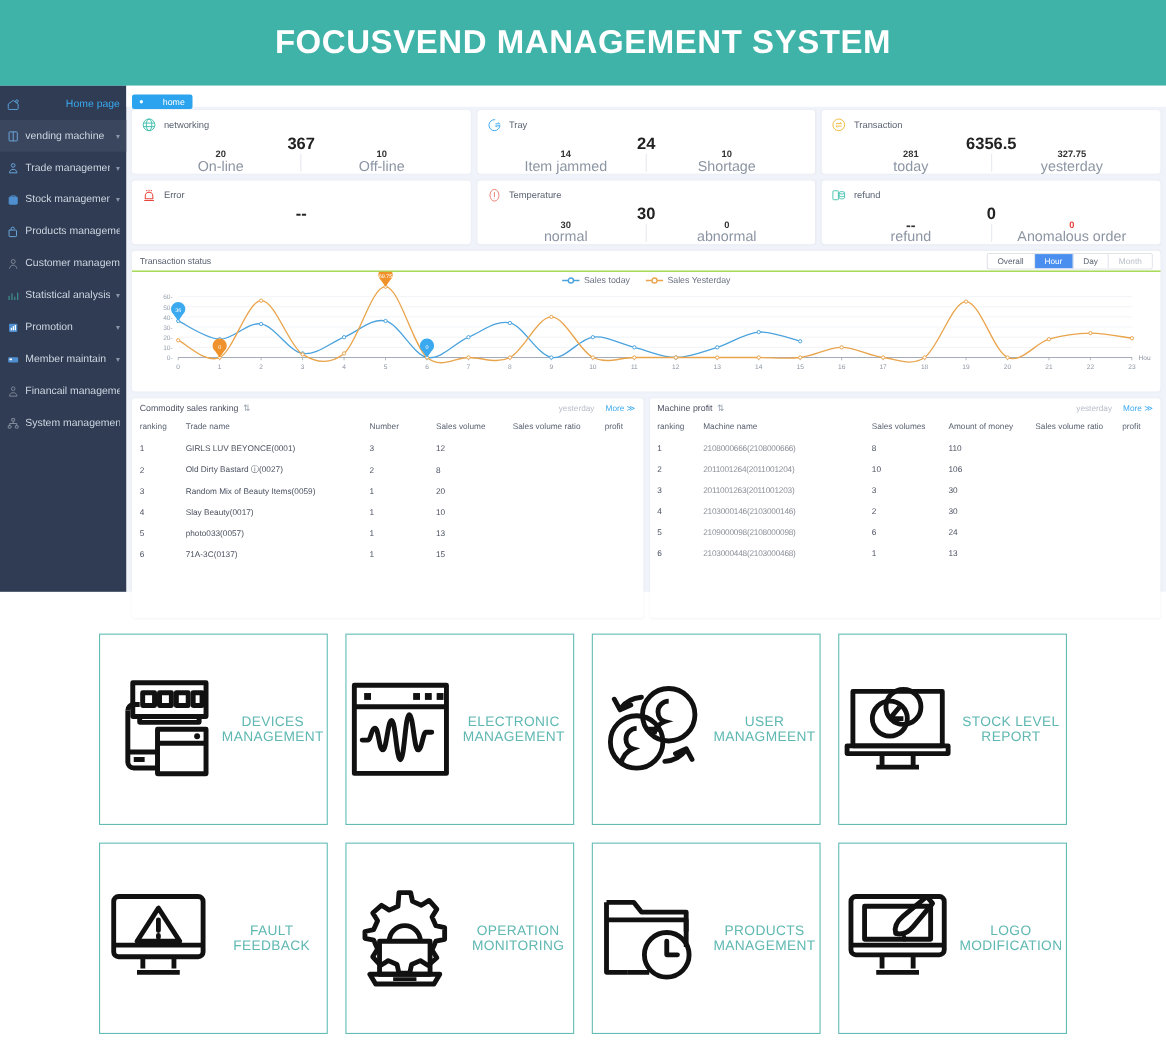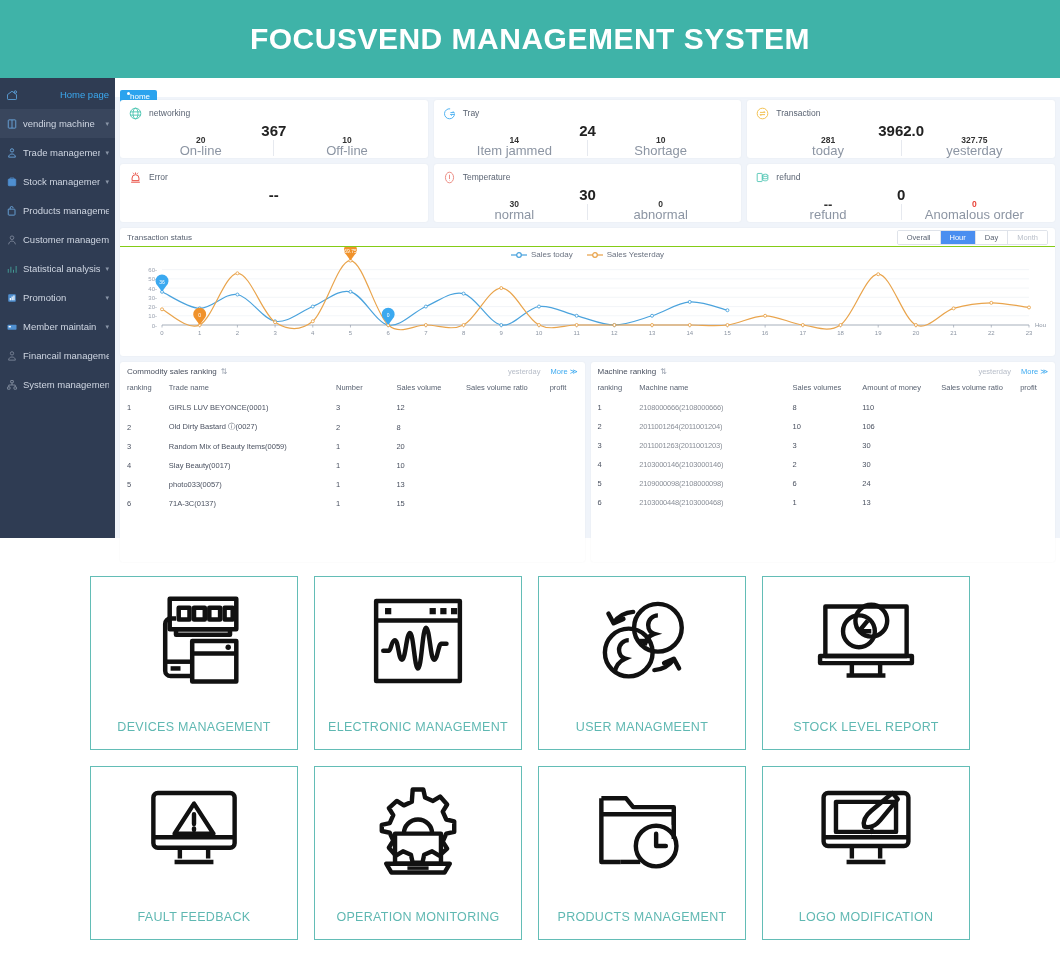--- a/index.html
+++ b/index.html
@@ -42,21 +42,21 @@
   .nav-item.hl{ background:#39465d; }
   .nav-ico{ width:12px; height:12px; flex:0 0 12px; display:block; }
   .nav-ico svg{ display:block; }
   .nav-label{ flex:1; overflow:hidden; }
   .nav-caret{ font-size:7px; color:#8b96a8; }
 
   
   .content{ flex:1; background:#f0f4fa; padding:0; position:relative; }
   .tabbar{ height:19px; background:#ffffff; padding:3px 0 0 5px; }
   .tab{
-    display:inline-flex; gap:0;
+    display:inline-flex; align-items:center; gap:18px;
     background:#2ba3ee; color:#fff; font-size:8px;
     padding:2px 7px; border-radius:2px; cursor:pointer;
   }
   .tab .dot{ width:3px;height:3px;border-radius:50%;background:#fff;display:block;}
 
   .pad{ padding:3px 5px 0 5px; }
 
   
   .card-row{ display:flex; gap:6px; margin-bottom:6px; }
   .stat-card{
@@ -128,21 +128,21 @@
   .blurry{ color:#8a8f98; filter:blur(.45px); letter-spacing:-.2px; }
 
   
   .shortcuts{
     padding:38px 90px 0 90px;
     display:grid; grid-template-columns:repeat(4,1fr);
     gap:16px 16px;
   }
   .sc-tile{
     border:1.5px solid #63bdb6; background:#fff;
-    height:174px; display:flex; flex-direction:column;
+    height:174px; display:flex; flex-direction:row;
     align-items:center; justify-content:center; cursor:pointer;
   }
   .sc-art{ flex:1; display:flex; align-items:center; justify-content:center; }
   .sc-art svg{ display:block; }
   .sc-cap{
     height:44px; display:flex; align-items:center; justify-content:center;
     font-size:12.5px; color:#5fb8b2; letter-spacing:.3px; text-align:center;
   }
 </style>
 </head>
@@ -326,21 +326,21 @@
           </div>
           <div class="stat-card">
             <div class="sc-head">
               <span class="sc-ico"><svg viewBox="0 0 24 24" width="15" height="15" fill="none" stroke="#f0b93b" stroke-width="1.4">
                   <circle cx="12" cy="12" r="8.5"></circle>
                   <path d="M8 10.2h8l-2-2M16 13.8H8l2 2"></path>
                 </svg></span>
               <span class="sc-title">Transaction</span>
             </div>
             <div class="sc-body">
-              <div class="sc-main">3962.0</div>
+              <div class="sc-main">6356.5</div>
               <div class="sc-sub">
                 <div class="sc-col">
                   <div class="v">281</div>
                   <div class="l">today</div>
                 </div>
                 <div class="sc-div"></div>
                 <div class="sc-col">
                   <div class="v">327.75</div>
                   <div class="l">yesterday</div>
                 </div>
@@ -635,21 +635,21 @@
                   <td>15</td>
                   <td></td>
                   <td></td>
                 </tr>
               </tbody>
           </table>
         </div>
 
         <div class="panel tbl-panel">
           <div class="tbl-head">
-            <span>Machine ranking</span>
+            <span>Machine profit</span>
             <span class="sorter">⇅</span>
             <span class="right">
               <span class="muted">yesterday</span>
               <span class="more">More ≫</span>
             </span>
           </div>
           <table>
             <colgroup>
                 <col style="width:9%">
                 <col style="width:33%">

